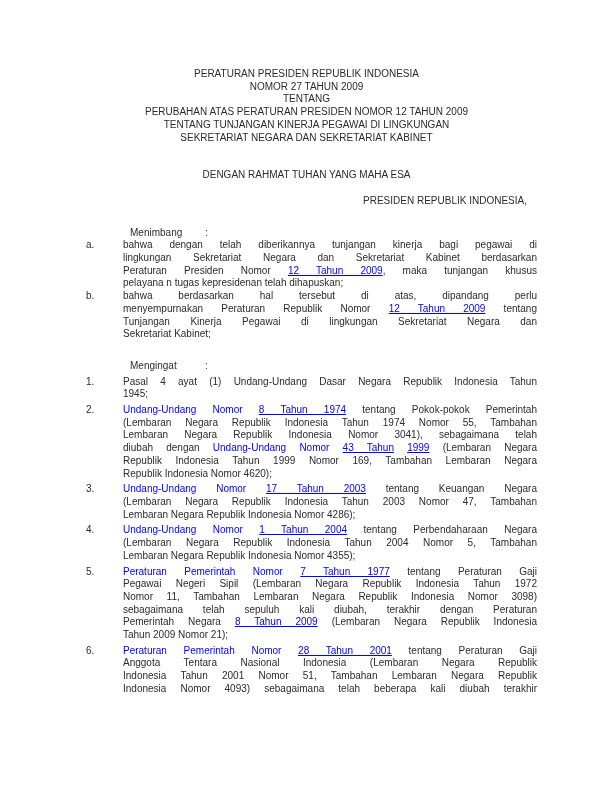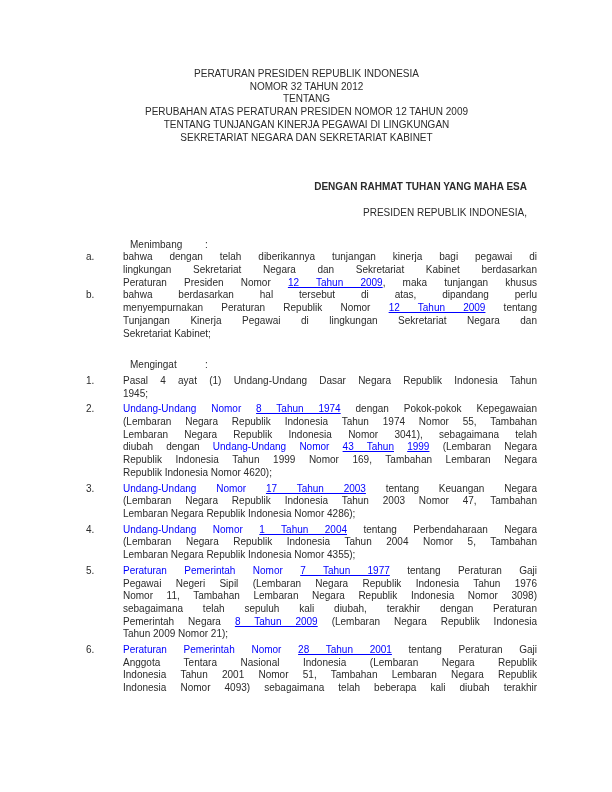--- a/index.html
+++ b/index.html
@@ -13,61 +13,62 @@
     overflow: hidden;
   }
   .doc {
     box-sizing: border-box;
     width: 612px; height: 700px;
     padding: 68px 75px 0 86px;
     background: var(--bg, #ffffff);
   }
   .title-wrap { padding-right: 10px; }
   .tline { text-align: center; }
-  .motto { text-align: right; margin-top: 37px; font-weight: bold; }
+  .motto { text-align: center; margin-top: 25px; }
   .salutation { text-align: right; margin-top: 13px; }
   .section { margin-top: 19px; }
   .sec-label { display: flex; padding-left: 44px; }
   .sec-name { display: inline-block; width: 75px; flex: 0 0 75px; }
   .item { display: flex; }
   .sec-1 .item { margin-top: 3px; }
   .marker { flex: 0 0 37px; width: 37px; }
   .ibody { flex: 1 1 auto; min-width: 0; }
   .jline { text-align: justify; text-align-last: justify; }
   .lline { text-align: left; }
   .seg-n { color: var(--text, #2b2b2b); }
   .seg-l { color: var(--link, #0000ff); text-decoration: none; }
   .seg-lu { color: var(--link, #0000ff); text-decoration: underline; }
 </style>
 </head>
 <body>
 
 <div class="doc">
   <div class="title-wrap">
     <div class="tline">PERATURAN PRESIDEN REPUBLIK INDONESIA</div>
-    <div class="tline">NOMOR 32 TAHUN 2012</div>
+    <div class="tline">NOMOR 27 TAHUN 2009</div>
     <div class="tline">TENTANG</div>
     <div class="tline">PERUBAHAN ATAS PERATURAN PRESIDEN NOMOR 12 TAHUN 2009</div>
     <div class="tline">TENTANG TUNJANGAN KINERJA PEGAWAI DI LINGKUNGAN</div>
     <div class="tline">SEKRETARIAT NEGARA DAN SEKRETARIAT KABINET</div>
     <div class="motto">DENGAN RAHMAT TUHAN YANG MAHA ESA</div>
     <div class="salutation">PRESIDEN REPUBLIK INDONESIA,</div>
   </div>
   <div id="sections">
       <div class="section sec-0">
         <div class="sec-label">
           <span class="sec-name">Menimbang</span>
           <span>:</span>
         </div>
         <div class="item">
           <div class="marker">a.</div>
           <div class="ibody">
             <div class="jline"><span class="seg-n">bahwa dengan telah diberikannya tunjangan kinerja bagi pegawai di</span></div>
             <div class="jline"><span class="seg-n">lingkungan Sekretariat Negara dan Sekretariat Kabinet berdasarkan</span></div>
             <div class="jline"><span class="seg-n">Peraturan Presiden Nomor </span><span class="seg-lu">12 Tahun 2009</span><span class="seg-n">, maka tunjangan khusus</span></div>
+            <div class="lline"><span class="seg-n">pelayana n tugas kepresidenan telah dihapuskan;</span></div>
           </div>
         </div>
         <div class="item">
           <div class="marker">b.</div>
           <div class="ibody">
             <div class="jline"><span class="seg-n">bahwa berdasarkan hal tersebut di atas, dipandang perlu</span></div>
             <div class="jline"><span class="seg-n">menyempurnakan Peraturan Republik Nomor </span><span class="seg-lu">12 Tahun 2009</span><span class="seg-n"> tentang</span></div>
             <div class="jline"><span class="seg-n">Tunjangan Kinerja Pegawai di lingkungan Sekretariat Negara dan</span></div>
             <div class="lline"><span class="seg-n">Sekretariat Kabinet;</span></div>
           </div>
@@ -81,21 +82,21 @@
         <div class="item">
           <div class="marker">1.</div>
           <div class="ibody">
             <div class="jline"><span class="seg-n">Pasal 4 ayat (1) Undang-Undang Dasar Negara Republik Indonesia Tahun</span></div>
             <div class="lline"><span class="seg-n">1945;</span></div>
           </div>
         </div>
         <div class="item">
           <div class="marker">2.</div>
           <div class="ibody">
-            <div class="jline"><span class="seg-l">Undang-Undang Nomor </span><span class="seg-lu">8 Tahun 1974</span><span class="seg-n"> dengan Pokok-pokok Kepegawaian</span></div>
+            <div class="jline"><span class="seg-l">Undang-Undang Nomor </span><span class="seg-lu">8 Tahun 1974</span><span class="seg-n"> tentang Pokok-pokok Pemerintah</span></div>
             <div class="jline"><span class="seg-n">(Lembaran Negara Republik Indonesia Tahun 1974 Nomor 55, Tambahan</span></div>
             <div class="jline"><span class="seg-n">Lembaran Negara Republik Indonesia Nomor 3041), sebagaimana telah</span></div>
             <div class="jline"><span class="seg-n">diubah dengan </span><span class="seg-l">Undang-Undang Nomor </span><span class="seg-lu">43 Tahun</span><span class="seg-l"> </span><span class="seg-lu">1999</span><span class="seg-n"> (Lembaran Negara</span></div>
             <div class="jline"><span class="seg-n">Republik Indonesia Tahun 1999 Nomor 169, Tambahan Lembaran Negara</span></div>
             <div class="lline"><span class="seg-n">Republik Indonesia Nomor 4620);</span></div>
           </div>
         </div>
         <div class="item">
           <div class="marker">3.</div>
           <div class="ibody">
@@ -109,21 +110,21 @@
           <div class="ibody">
             <div class="jline"><span class="seg-l">Undang-Undang Nomor </span><span class="seg-lu">1 Tahun 2004</span><span class="seg-n"> tentang Perbendaharaan Negara</span></div>
             <div class="jline"><span class="seg-n">(Lembaran Negara Republik Indonesia Tahun 2004 Nomor 5, Tambahan</span></div>
             <div class="lline"><span class="seg-n">Lembaran Negara Republik Indonesia Nomor 4355);</span></div>
           </div>
         </div>
         <div class="item">
           <div class="marker">5.</div>
           <div class="ibody">
             <div class="jline"><span class="seg-l">Peraturan Pemerintah Nomor </span><span class="seg-lu">7 Tahun 1977</span><span class="seg-n"> tentang Peraturan Gaji</span></div>
-            <div class="jline"><span class="seg-n">Pegawai Negeri Sipil (Lembaran Negara Republik Indonesia Tahun 1976</span></div>
+            <div class="jline"><span class="seg-n">Pegawai Negeri Sipil (Lembaran Negara Republik Indonesia Tahun 1972</span></div>
             <div class="jline"><span class="seg-n">Nomor 11, Tambahan Lembaran Negara Republik Indonesia Nomor 3098)</span></div>
             <div class="jline"><span class="seg-n">sebagaimana telah sepuluh kali diubah, terakhir dengan Peraturan</span></div>
             <div class="jline"><span class="seg-n">Pemerintah Negara </span><span class="seg-lu">8 Tahun 2009</span><span class="seg-n"> (Lembaran Negara Republik Indonesia</span></div>
             <div class="lline"><span class="seg-n">Tahun 2009 Nomor 21);</span></div>
           </div>
         </div>
         <div class="item">
           <div class="marker">6.</div>
           <div class="ibody">
             <div class="jline"><span class="seg-l">Peraturan Pemerintah Nomor </span><span class="seg-lu">28 Tahun 2001</span><span class="seg-n"> tentang Peraturan Gaji</span></div>

